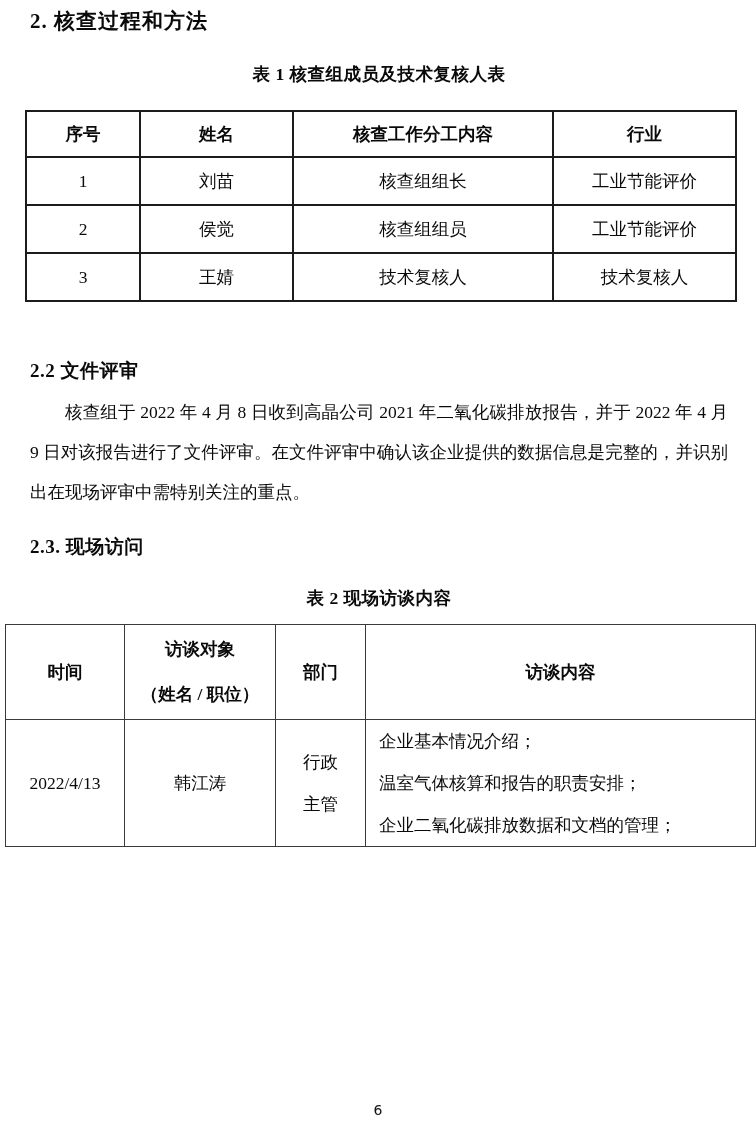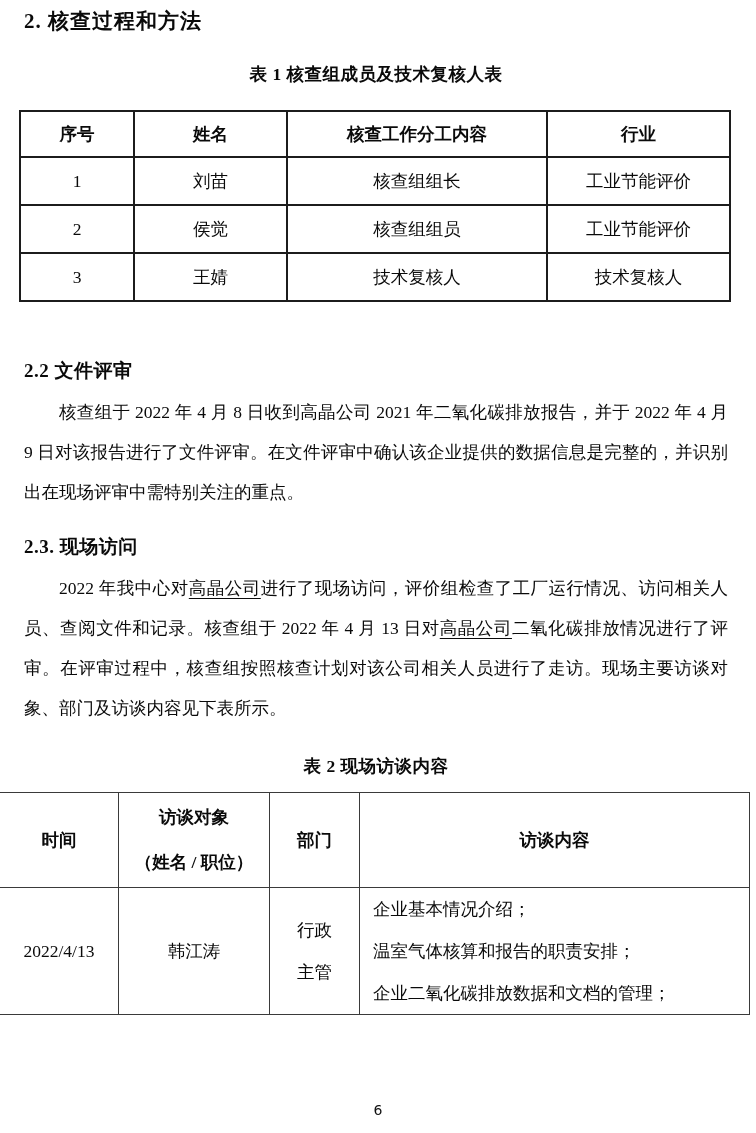--- a/index.html
+++ b/index.html
@@ -5,21 +5,21 @@
   * { margin: 0; padding: 0; box-sizing: border-box; }
   html, body { background: #ffffff; }
   .page {
     position: relative;
     width: 756px;
     height: 1133px;
     margin: 0 auto;
     background: #ffffff;
     color: #0a0a0a;
     font-family: "Liberation Serif", "DejaVu Serif", serif;
-    padding: 6px 28px 0 24px;
+    padding: 6px 28px 0 30px;
     overflow: hidden;
   }
   .h-main {
     font-size: 21px;
     font-weight: bold;
     line-height: 30px;
     letter-spacing: 1px;
   }
   .h-sub {
     font-size: 19px;
@@ -152,21 +152,20 @@
       </tr>
     </tbody>
   </table>
 
   <div class="h-sub h-22">2.2 文件评审</div>
 
   <p class="body-p p-22 just">核查组于 2022 年 4 月 8 日收到高晶公司 2021 年二氧化碳排放报告，并于 2022 年 4 月 9 日对该报告进行了文件评审。在文件评审中确认该企业提供的数据信息是完整的，并识别出在现场评审中需特别关注的重点。</p>
 
   <div class="h-sub h-23">2.3. 现场访问</div>
 
-  <p class="body-p p-23 just"><span>2022 年我中心对</span><span class="u">高晶公司</span><span>进行了现场访问，评价组检查了工厂运行情况、访问相关人员、查阅文件和记录。核查组于 2022 年 4 月 13 日对</span><span class="u">高晶公司</span><span>二氧化碳排放情况进行了评审。在评审过程中，核查组按照核查计划对该公司相关人员进行了走访。现场主要访谈对象、部门及访谈内容见下表所示。</span></p>
 
   <div class="tbl-title tt2">表 2 现场访谈内容</div>
 
   <table class="t2">
     <thead>
       <tr>
         <th class="k1">时间</th>
         <th class="k2 two-line">
           <div>访谈对象</div>
           <div>（姓名 / 职位）</div>

